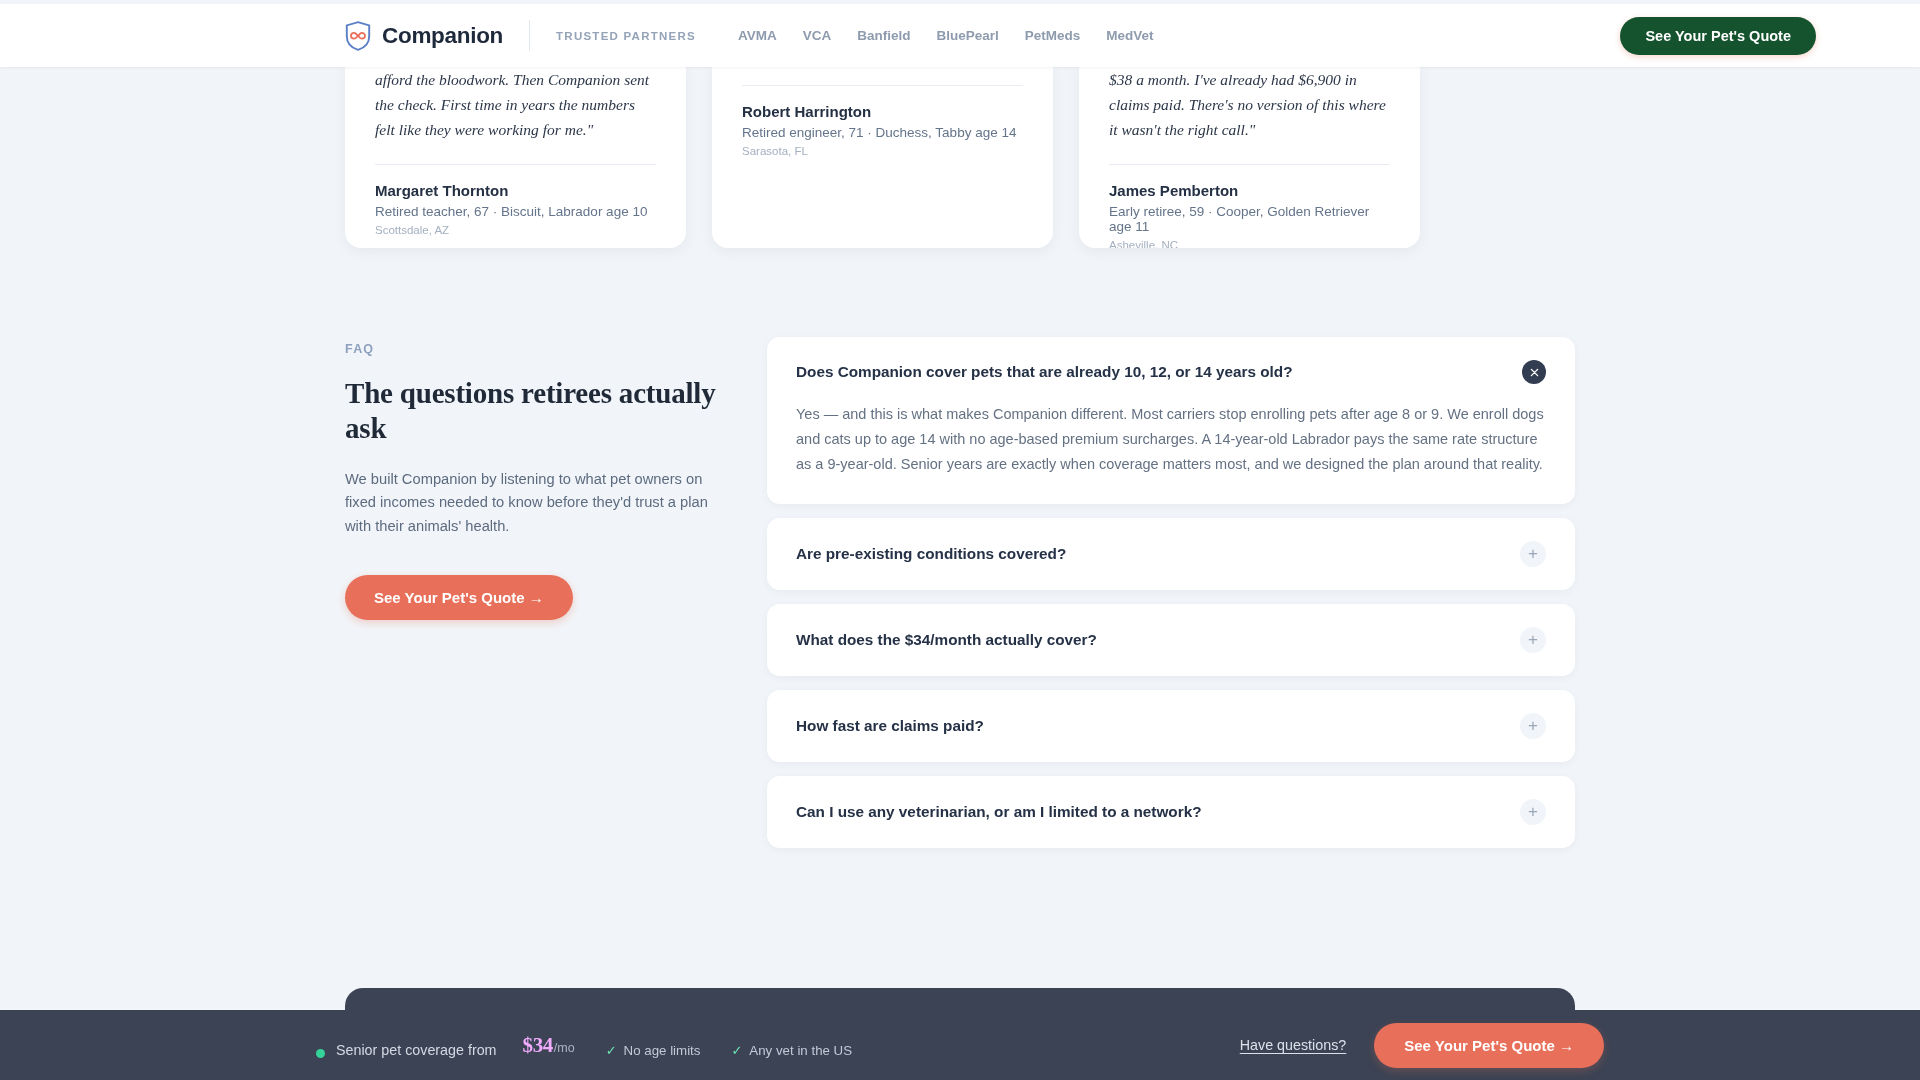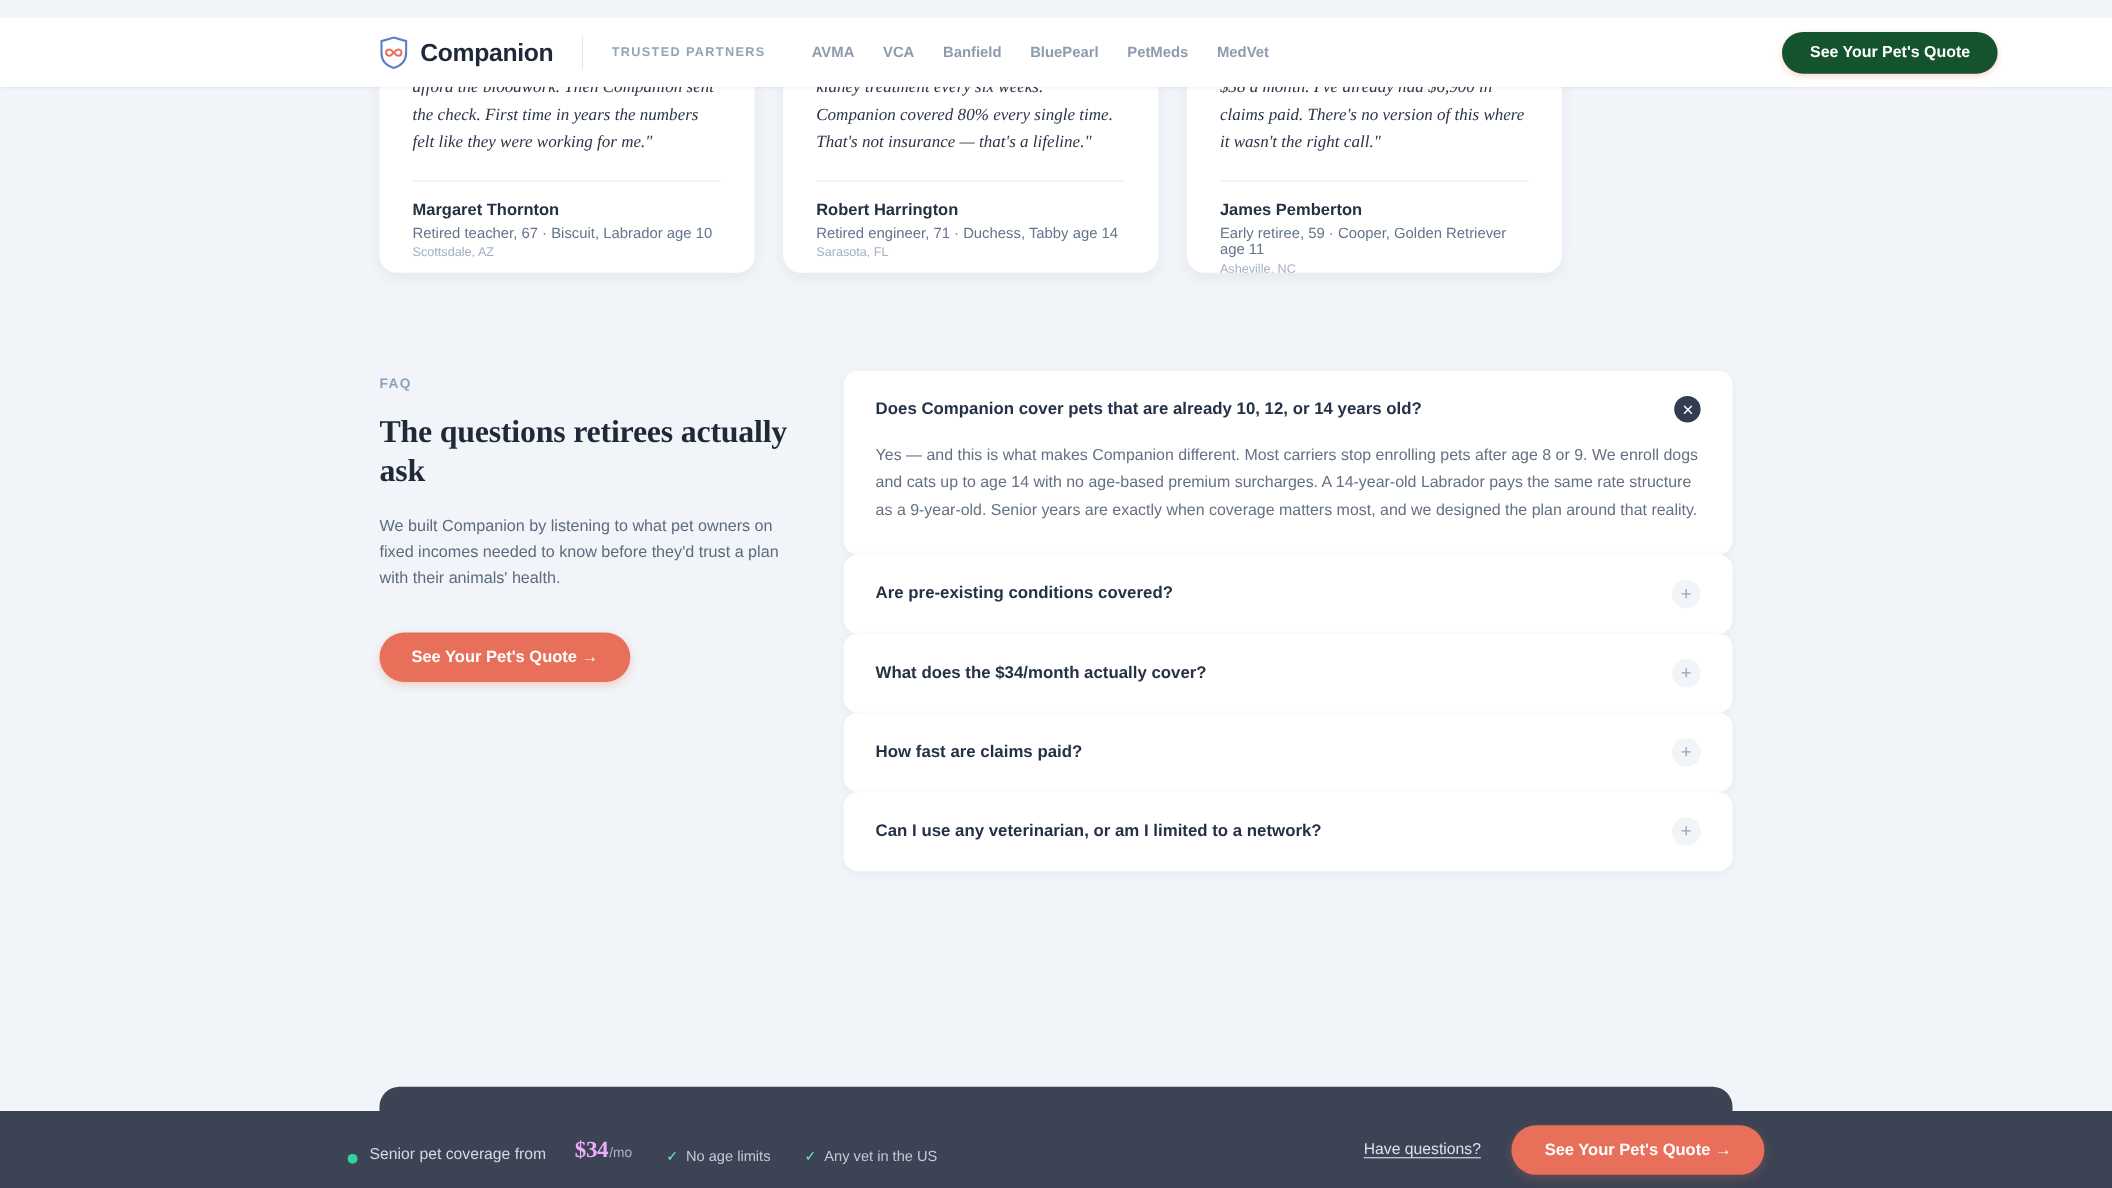--- a/index.html
+++ b/index.html
@@ -12,21 +12,21 @@
     background: #f1f5f9;
     font-family: "Liberation Sans", sans-serif;
     color: #334155;
     position: relative;
     -webkit-font-smoothing: antialiased;
   }
 
   
   .navbar {
     position: absolute;
-    top: 16px; left: 0;
+    top: 4px; left: 0;
     width: 1920px;
     height: 63px;
     background: #ffffff;
     display: flex;
     box-shadow: 0 1px 3px rgba(15, 23, 42, 0.06);
     z-index: 40;
   }
   .nav-inner {
     width: 1920px;
     padding: 0 32px;
@@ -183,21 +183,21 @@
     border-radius: 999px;
     padding: 14px 29px;
     font-family: "Liberation Sans", sans-serif;
     font-size: 15px;
     font-weight: 700;
     cursor: pointer;
     box-shadow: 0 3px 9px rgba(232, 112, 90, 0.30);
     white-space: nowrap;
   }
 
-  .faq-right { flex: 1; display: flex; flex-direction: column; padding-top: 7px; }
+  .faq-right { flex: 1; display: flex; flex-direction: column; gap: 14px; padding-top: 7px; }
   .acc-item {
     background: #ffffff;
     border-radius: 13px;
     box-shadow: 0 2px 8px rgba(15, 23, 42, 0.045);
     overflow: hidden;
   }
   .acc-head {
     display: flex;
     align-items: center;
     justify-content: space-between;
@@ -379,21 +379,20 @@
 
   <article class="tcard tcard-1">
     <p class="tquote">afford the bloodwork. Then Companion sent the check. First time in years the numbers felt like they were working for me."</p>
     <div class="tdivider"></div>
     <div class="tname">Margaret Thornton</div>
     <div class="tmeta">Retired teacher, 67 · Biscuit, Labrador age 10</div>
     <div class="tloc">Scottsdale, AZ</div>
   </article>
 
   <article class="tcard tcard-2">
-    <p class="tquote">kidney treatment every six weeks. Companion covered 80% every single time. That's not insurance — that's a lifeline."</p>
     <div class="tdivider"></div>
     <div class="tname">Robert Harrington</div>
     <div class="tmeta">Retired engineer, 71 · Duchess, Tabby age 14</div>
     <div class="tloc">Sarasota, FL</div>
   </article>
 
   <article class="tcard tcard-3">
     <p class="tquote">$38 a month. I've already had $6,900 in claims paid. There's no version of this where it wasn't the right call."</p>
     <div class="tdivider"></div>
     <div class="tname">James Pemberton</div>

